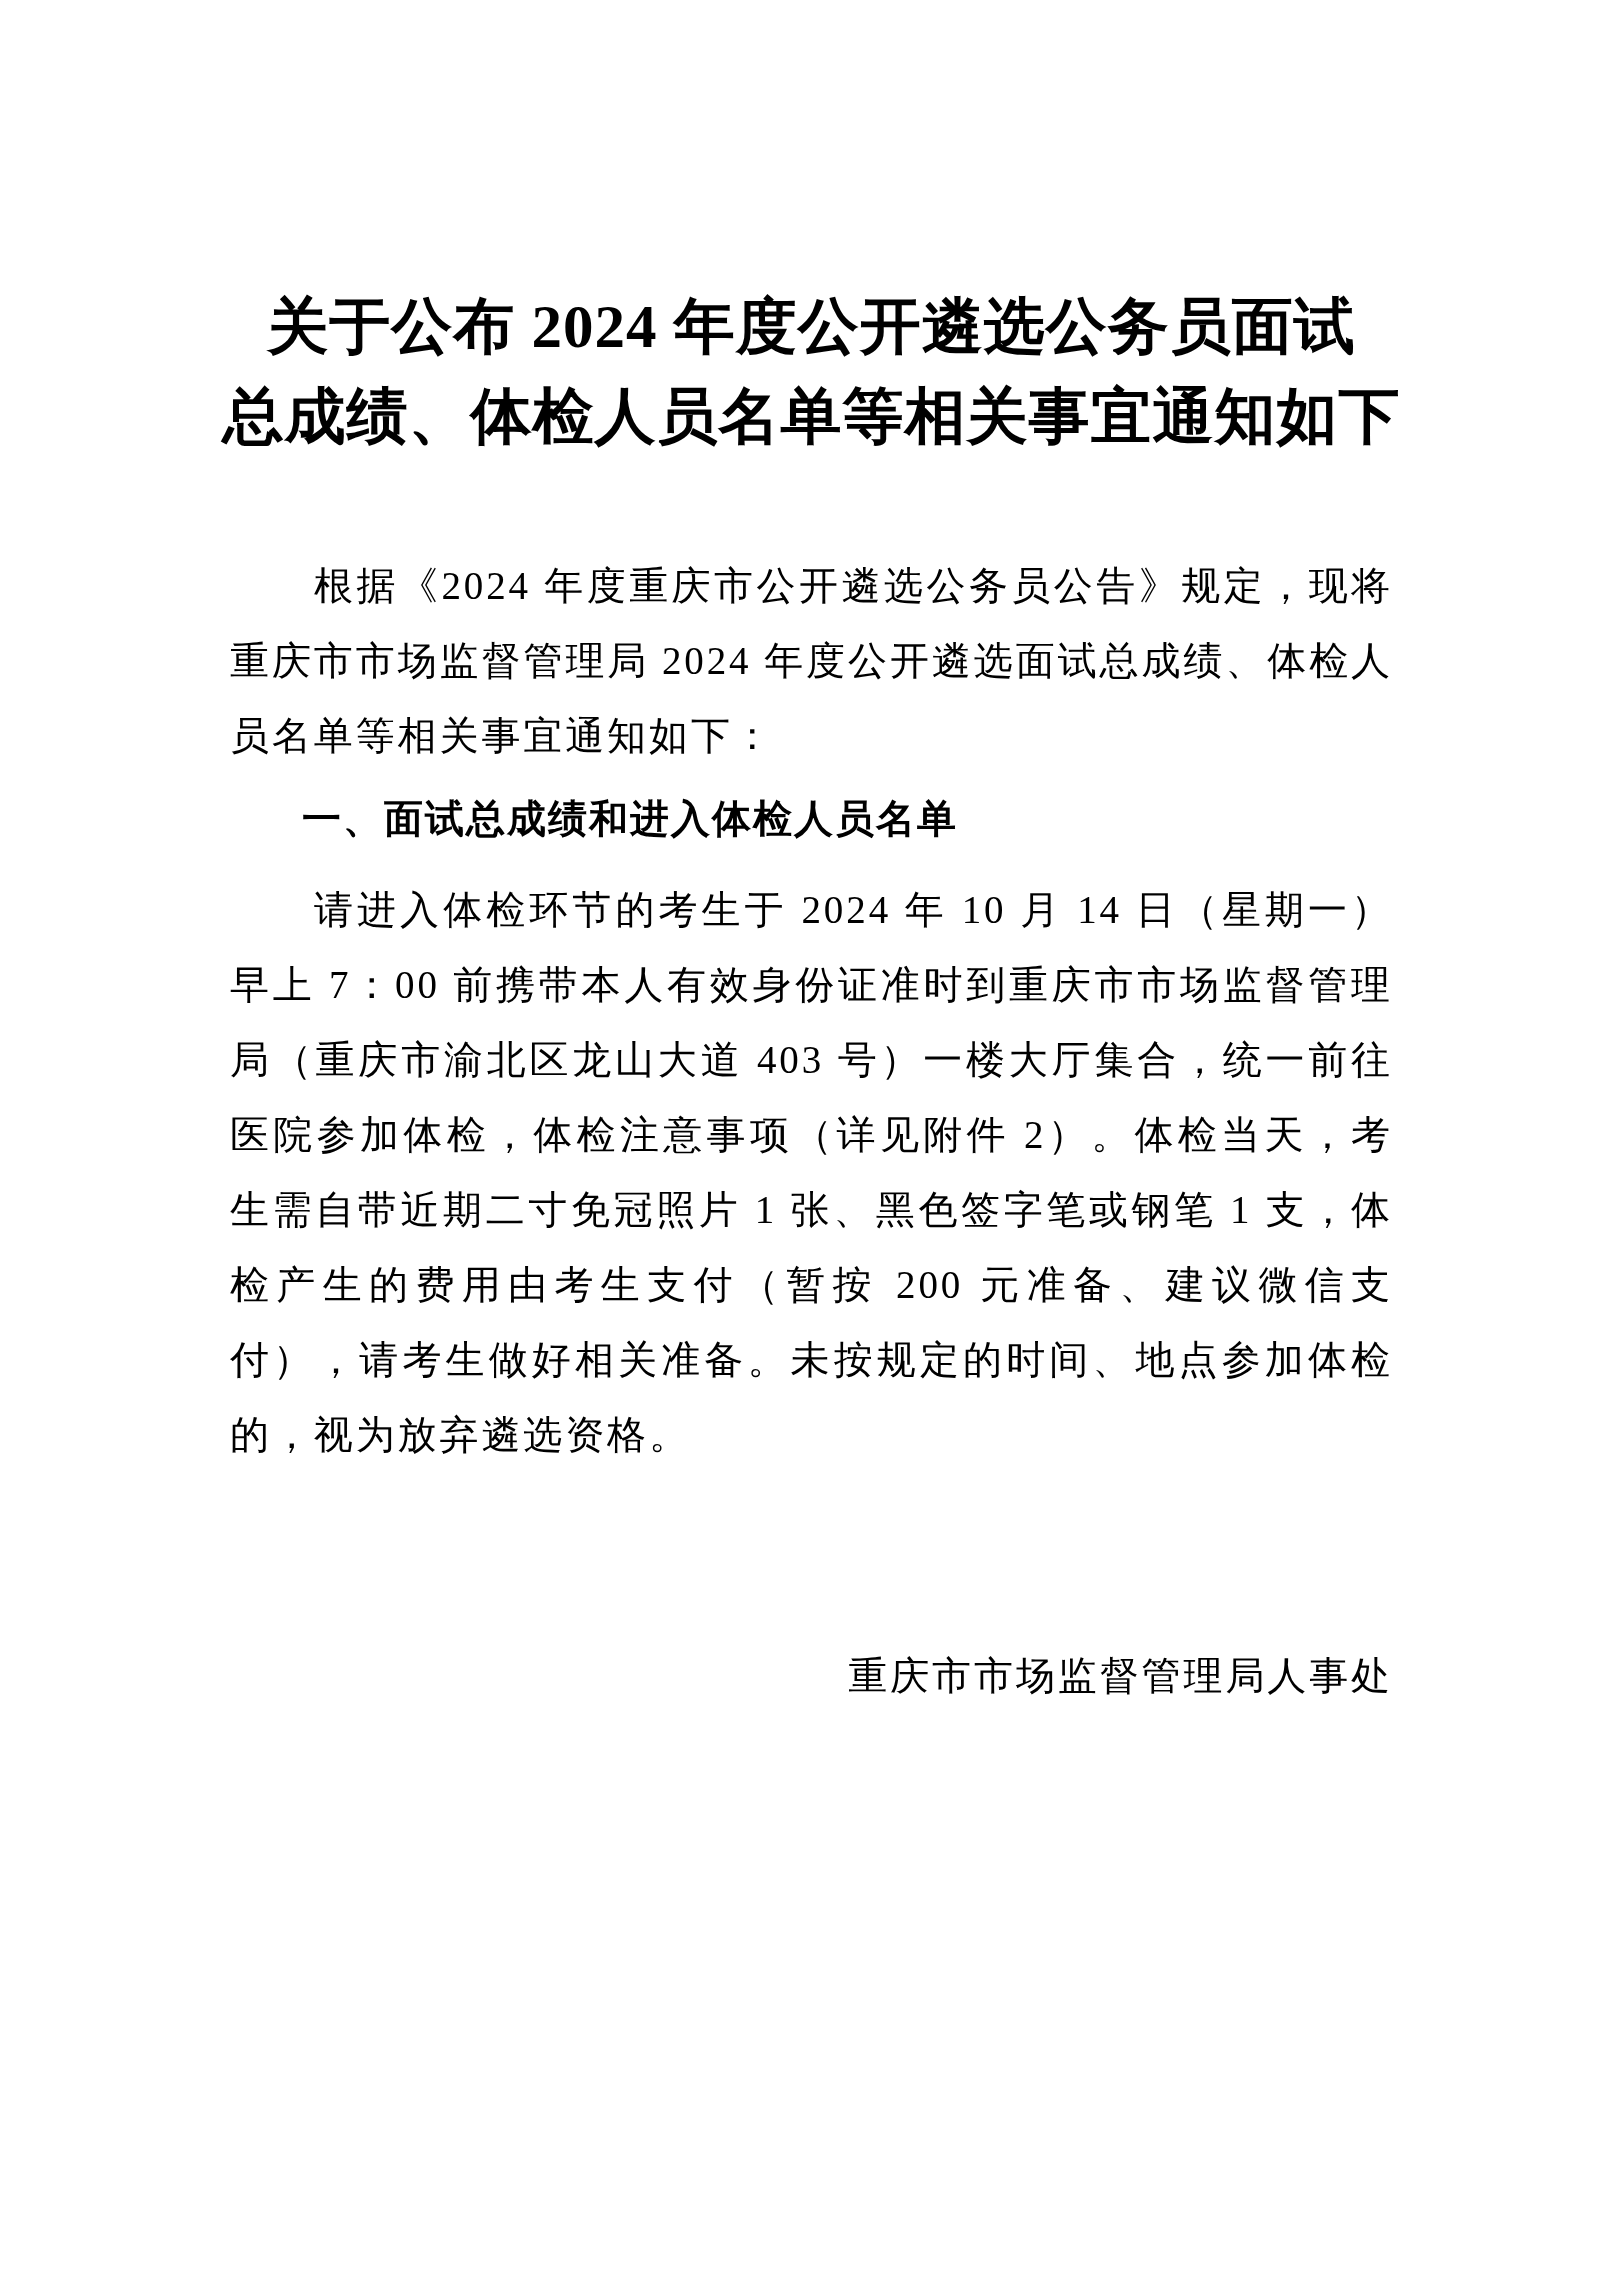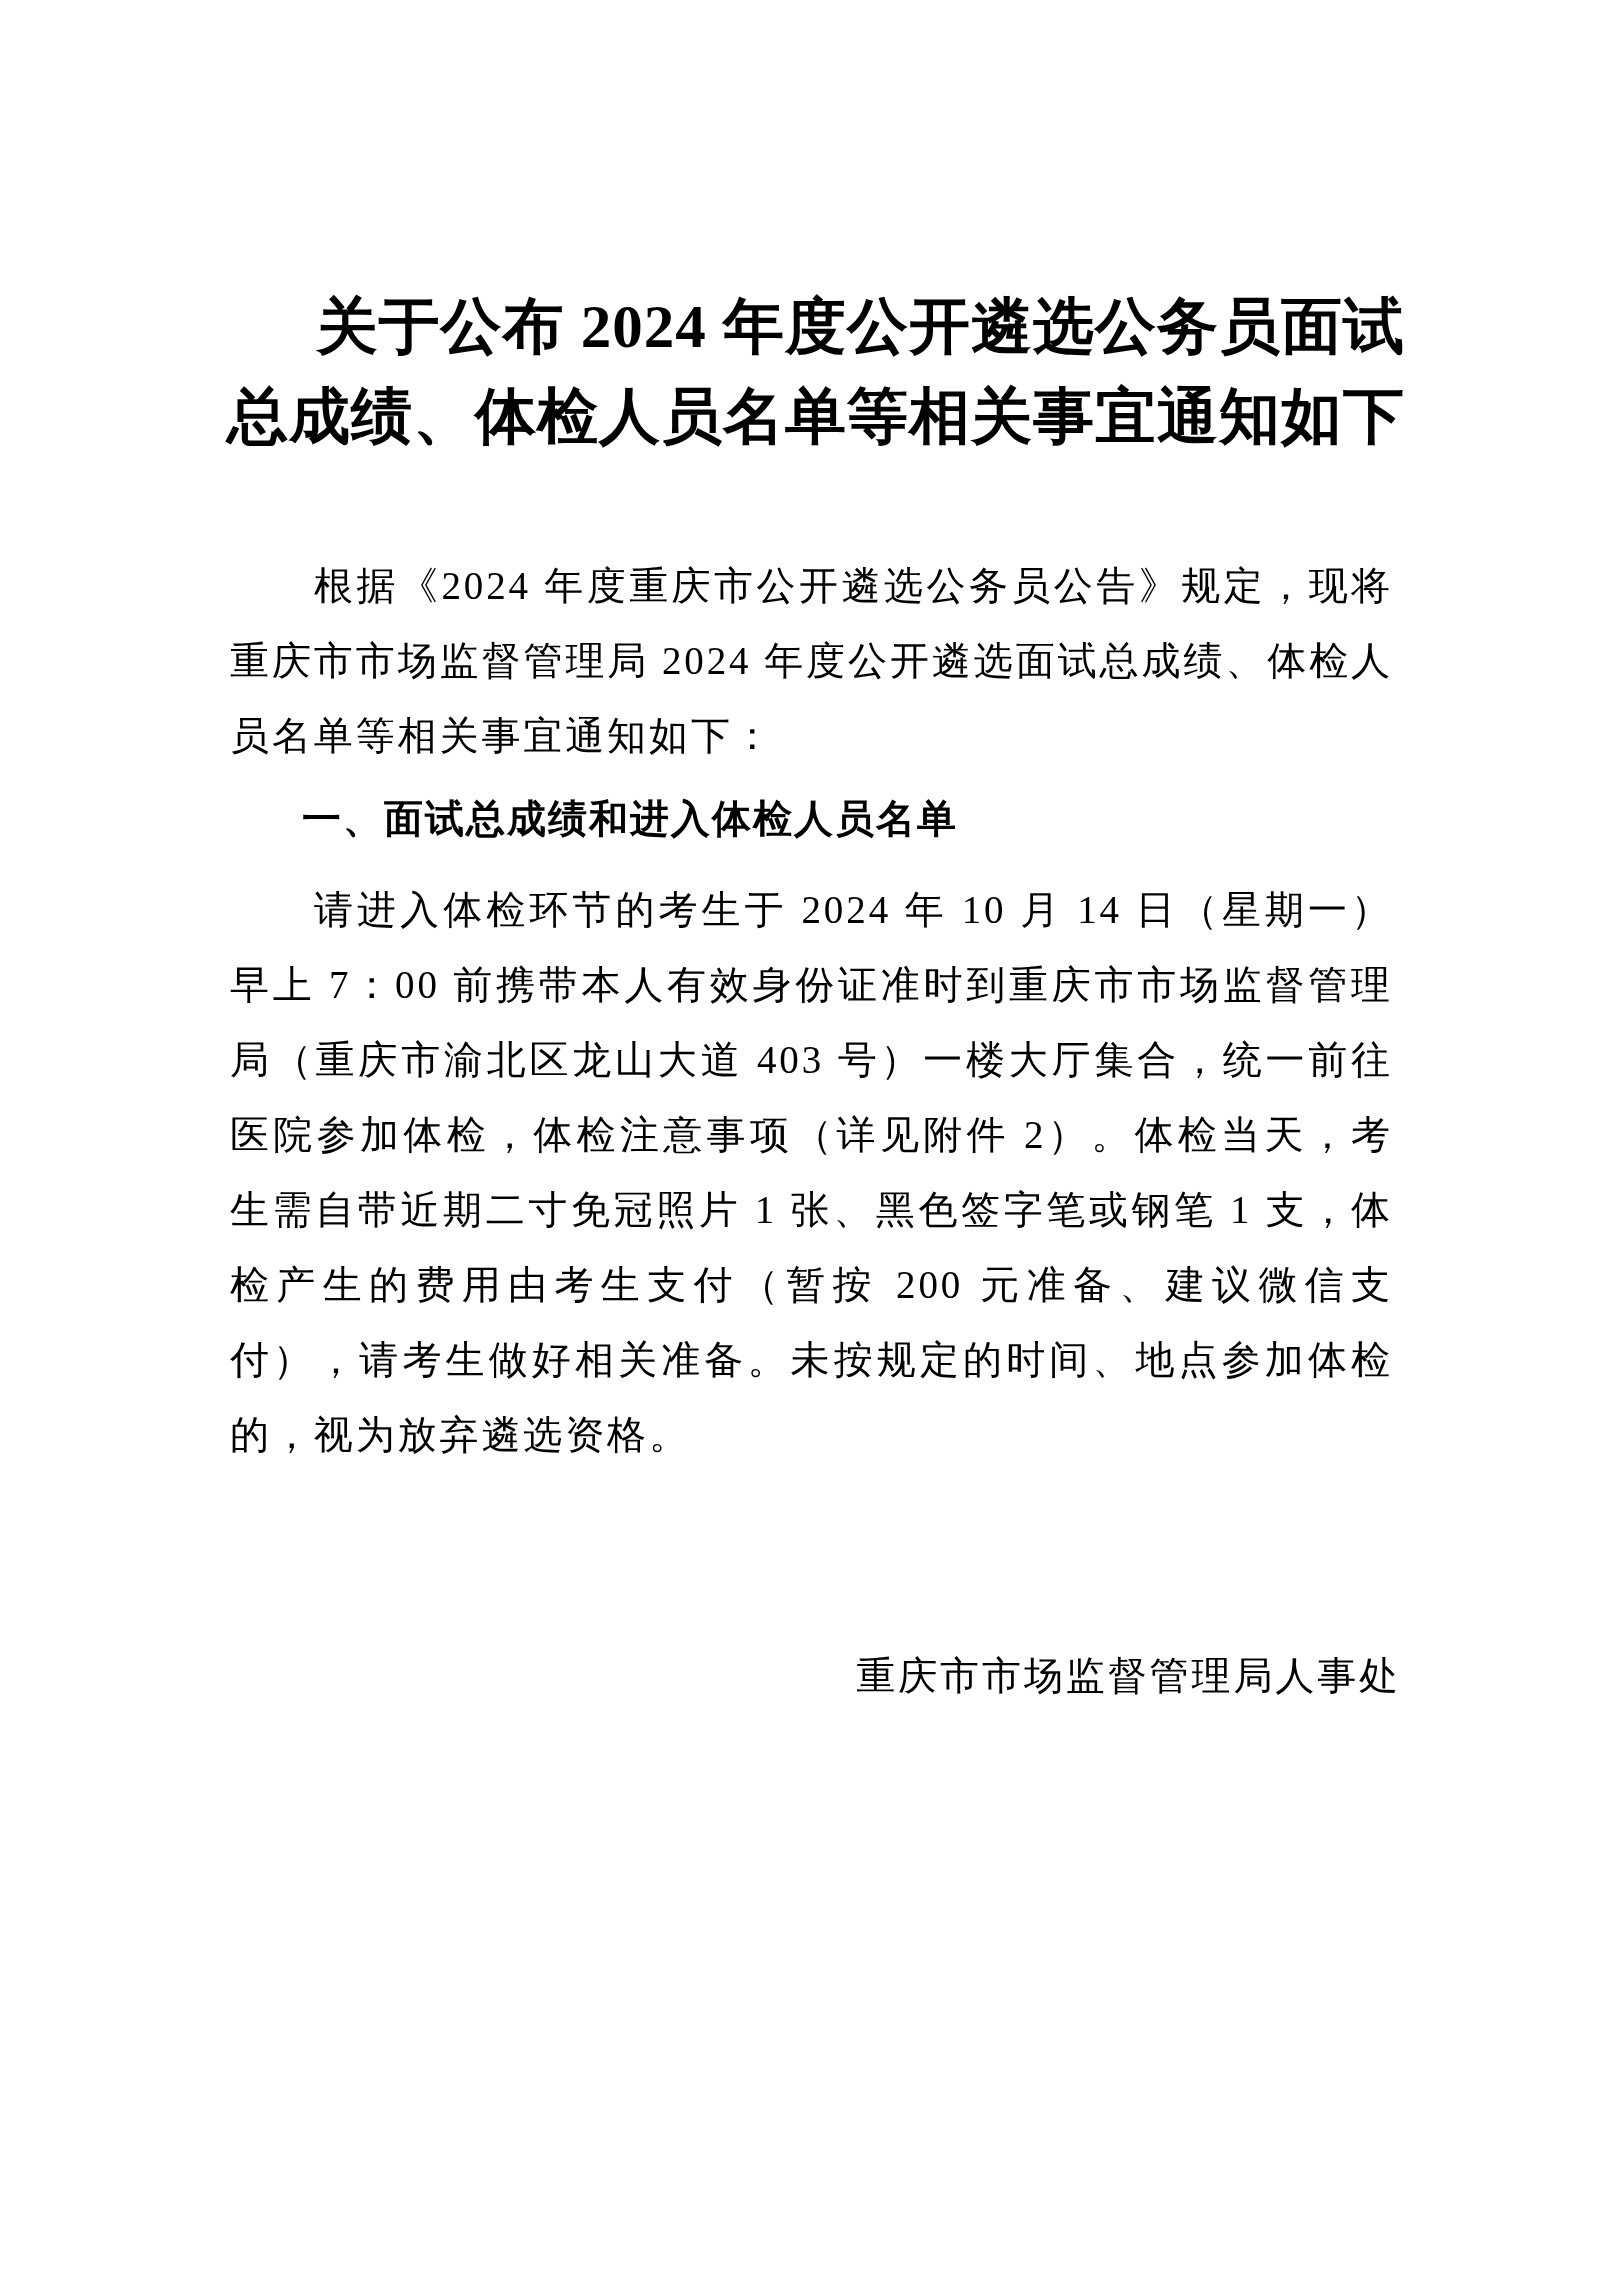--- a/index.html
+++ b/index.html
@@ -13,21 +13,21 @@
     height: 2293px;
     box-sizing: border-box;
     padding: 282px 216px 0 218px;
     background: #ffffff;
     color: #000000;
     font-family: "Liberation Serif", serif;
     overflow: hidden;
   }
   .title {
     margin: 0 0 86px 0;
-    text-align: right;
+    text-align: center;
     font-size: 61px;
     line-height: 90px;
     font-weight: bold;
     letter-spacing: 1px;
     font-family: "Liberation Serif", serif;
   }
   .title-line {
     display: block;
     white-space: nowrap;
   }
@@ -50,21 +50,21 @@
     text-indent: 84px;
     font-family: Liberation Mono, monospace;
   }
   .footer {
     margin-top: 165px;
     text-align: right;
     font-size: 39px;
     line-height: 78px;
   }
   .footer .org {
-    margin: 4px;
+    margin: 12px;
     letter-spacing: 2.9px;
   }
   .footer .date {
     margin: 0 147px 0 0;
     letter-spacing: 2px;
   }
 </style>
 </head>
 <body>
 

